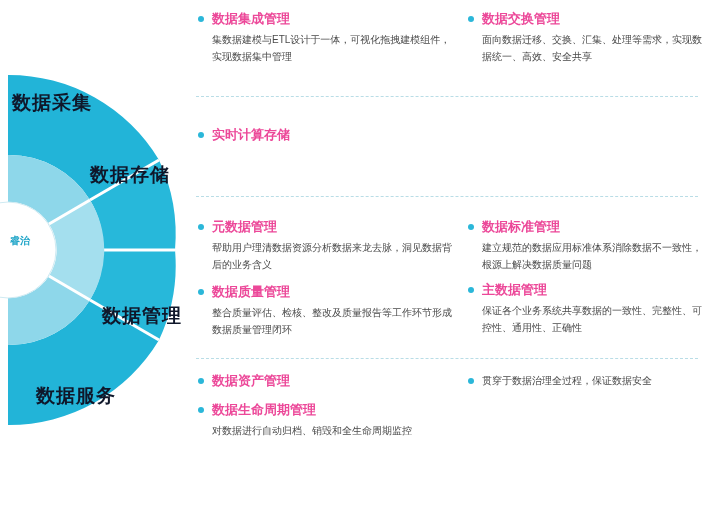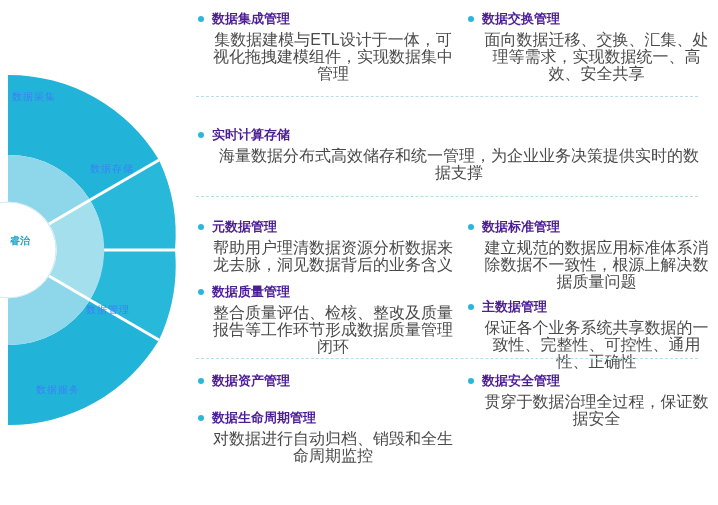--- a/index.html
+++ b/index.html
@@ -27,24 +27,24 @@
     left: 0;
     top: 0;
     width: 200px;
     height: 505px;
   }
   .diagram svg {
     display: block;
   }
   .ring-label {
     position: absolute;
-    font-size: 10px;
-    font-weight: normal;
+    font-size: 19px;
+    font-weight: bold;
     letter-spacing: 1px;
-    color: #3b82f6;
+    color: #0f172a;
     white-space: nowrap;
     pointer-events: none;
   }
   .core-label {
     position: absolute;
     font-size: 10px;
     font-weight: bold;
     color: #20a5c8;
     line-height: 18px;
     text-align: center;
@@ -88,29 +88,28 @@
     left: 2px;
     top: 6px;
     width: 6px;
     height: 6px;
     border-radius: 50%;
     background: #2bb7d9;
   }
   .item-title {
     font-size: 13px;
     font-weight: bold;
-    color: #4c1d95;
+    color: #ec4899;
     line-height: 17px;
     margin-bottom: 4px;
   }
   .item-desc {
-    font-size: 16px;
+    font-size: 10px;
     color: #4a4a4a;
     line-height: 17px;
-    text-align: center;
   }
 </style>
 </head>
 <body>
 
 <div id="root">
 
   <div class="diagram">
     <svg width="200" height="505" viewBox="0 0 200 505">
 
@@ -134,21 +133,21 @@
         <path d="M 49 276 L 90 300" stroke="#ffffff" stroke-width="3" fill="none"></path>
       </g>
 
       <g>
         <circle cx="8" cy="250" r="48" fill="#ffffff" stroke="#cfeaf2" stroke-width="1"></circle>
       </g>
     </svg>
 
     <div class="ring-label" style="left:12px; top:90px;">数据采集</div>
     <div class="ring-label" style="left:90px; top:162px;">数据存储</div>
-    <div class="ring-label" style="left:86px; top:303px;">数据管理</div>
+    <div class="ring-label" style="left:102px; top:303px;">数据管理</div>
     <div class="ring-label" style="left:12px; top:383px;margin-left:24px;">数据服务</div>
 
     <div class="core-label" style="left:0px; top:232px; width:40px;">
       <span>睿治</span>
     </div>
   </div>
 
   <div class="content">
 
     <div class="section" style="top:10px;">
@@ -168,21 +167,20 @@
       </div>
     </div>
 
     <div class="divider" style="top:96px;"></div>
 
     <div class="section" style="top:126px;">
       <div class="col col-left" style="width:510px;">
         <div class="item">
           <span class="bullet"></span>
           <div class="item-title">实时计算存储</div>
-          <div class="item-desc">海量数据分布式高效储存和统一管理，为企业业务决策提供实时的数据支撑</div>
         </div>
       </div>
     </div>
 
     <div class="divider" style="top:196px;"></div>
 
     <div class="section" style="top:218px;">
       <div class="col col-left">
         <div class="item" style="">
           <span class="bullet"></span>
@@ -206,33 +204,32 @@
           <div class="item-title">主数据管理</div>
           <div class="item-desc">保证各个业务系统共享数据的一致性、完整性、可控性、通用性、正确性</div>
         </div>
       </div>
     </div>
 
     <div class="divider" style="top:358px;"></div>
 
     <div class="section" style="top:372px;">
       <div class="col col-left">
-        <div class="item" style="margin-bottom:20px;">
+        <div class="item" style="margin-bottom:12px;">
           <span class="bullet"></span>
           <div class="item-title">数据资产管理</div>
         </div>
         <div class="item">
           <span class="bullet"></span>
           <div class="item-title">数据生命周期管理</div>
           <div class="item-desc">对数据进行自动归档、销毁和全生命周期监控</div>
         </div>
       </div>
       <div class="col col-right">
         <div class="item">
           <span class="bullet"></span>
-          <div class="item-title">数据安全管理</div>
           <div class="item-desc">贯穿于数据治理全过程，保证数据安全</div>
         </div>
       </div>
     </div>
 
   </div>
 </div>
 
 </body></html>

